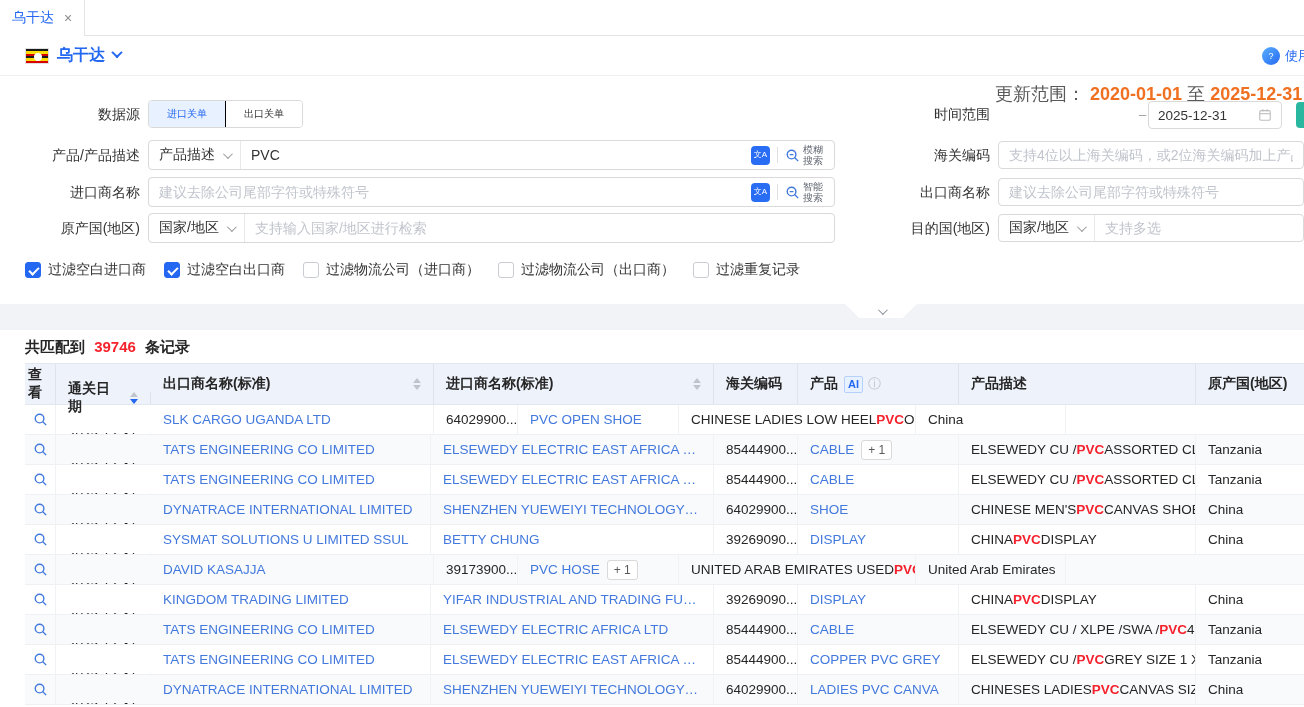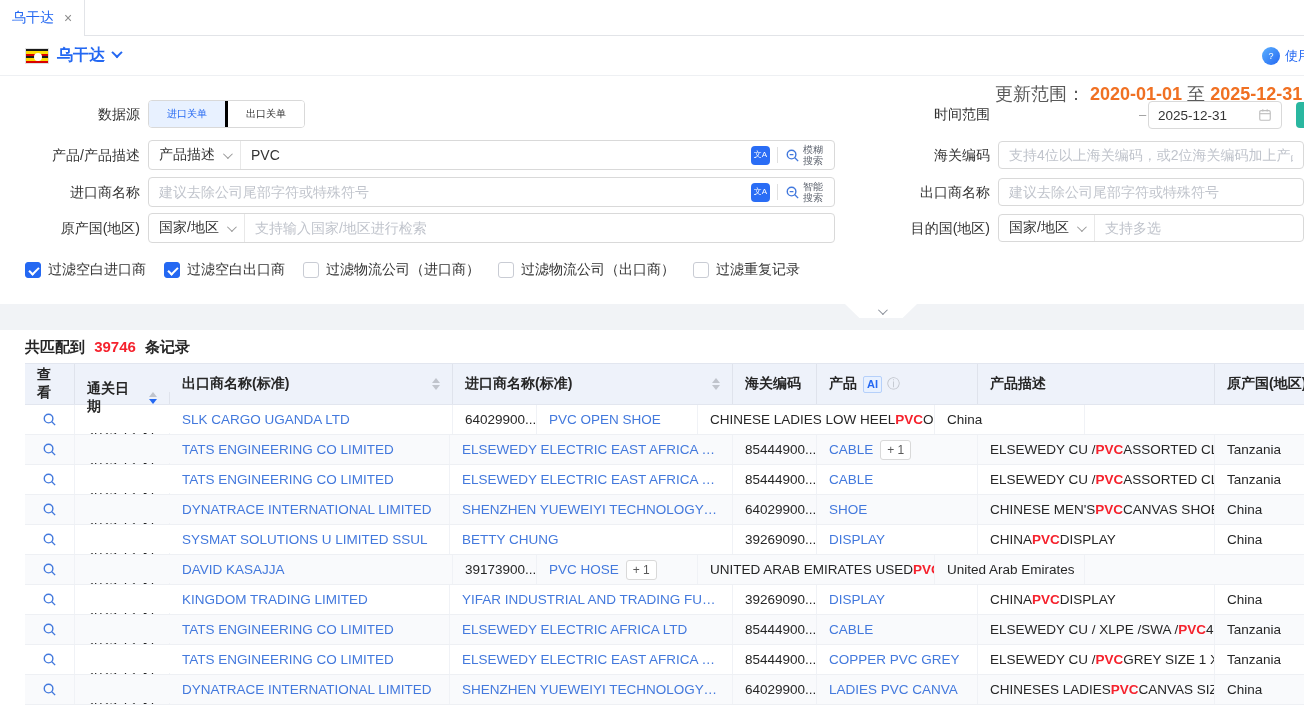--- a/index.html
+++ b/index.html
@@ -44,21 +44,21 @@
   .trans-badge { width:19px; height:19px; border-radius:4px; background:#2a6df5; color:#fff; font-size:8px;
                  display:grid; place-items:center; line-height:1; cursor:pointer; }
   .vdiv { width:1px; height:16px; background:#e0e0e0; }
   .search-mini { display:flex; align-items:center; gap:3px; cursor:pointer; }
   .search-mini svg { color:#4379dd; }
   .mini-label { width:22px; font-size:10px; line-height:11px; color:#5f6570; word-break:break-all; }
 
   .seg { position:absolute; display:flex; height:28px; border:1px solid #d9d9d9; border-radius:4px; overflow:hidden; }
   .seg > div { padding:0 18px; line-height:26px; font-size:10px; cursor:pointer; white-space:nowrap; }
   .seg .on { background:#e8f1ff; color:#2468f2; }
-  .seg .off { background:#fff; color:#333; border-left:3px solid #000000; }
+  .seg .off { background:#fff; color:#333; border-left:1px solid #000000; }
 
   .upd { position:absolute; left:995px; top:6px; font-size:18px; color:#595959; white-space:nowrap; }
   .upd b { color:#f07022; font-weight:bold; }
   .date-ctrl { position:absolute; height:28px; border:1px solid #d9d9d9; border-radius:4px; background:#fff;
                display:flex; align-items:center; justify-content:space-between; padding:0 9px; font-size:13.5px; color:#333; }
   .date-dash { position:absolute; color:#999; font-size:13px; line-height:28px; }
   .go-btn { position:absolute; left:1296px; top:26px; width:44px; height:26px; border-radius:4px; background:#2ab7a0; cursor:pointer; }
 
   .cbrow { position:absolute; left:25px; top:185px; display:flex; align-items:center; }
   .cb { display:flex; align-items:center; margin-right:18px; cursor:pointer; }
@@ -82,21 +82,21 @@
 
   .tbl { position:absolute; left:25px; top:33px; width:1340px; }
   .thead { display:flex; height:42px; background:#eef2fa; border-top:1px solid #e2e6ef; border-bottom:1px solid #e2e6ef; }
   .th { display:flex; align-items:center; padding:0 12px; font-size:14px; font-weight:bold; color:#262626;
         border-right:1px solid #dfe3ec; }
   .th:last-child { border-right:none; }
   .trow { display:flex; height:30px; border-bottom:1px solid #eef0f4; background:#fff; }
   .trow.alt { background:#f9fafc; }
   .td { display:flex; align-items:center; padding:0 12px; font-size:13.5px; color:#262626;
         border-right:1px solid #f0f2f6; overflow:hidden; white-space:nowrap; }
-  .c0 { width:50px; justify-content:center; padding:12px; }
+  .c0 { width:31px; justify-content:center; padding:3px; }
   .c1 { width:95px;margin-top:28px; }
   .c2 { width:280px; }
   .c3 { width:283px; }
   .c4 { width:84px; }
   .c5 { width:161px; }
   .c6 { width:237px; }
   .c7 { width:150px; }
   .lnk { color:#4379dd; cursor:pointer; overflow:hidden; text-overflow:ellipsis; white-space:nowrap; }
   .hl { color:#f5222d; font-weight:bold; }
   .plus { border:1px solid #d9d9d9; border-radius:3px; background:#fff; color:#595959; font-size:12px;

